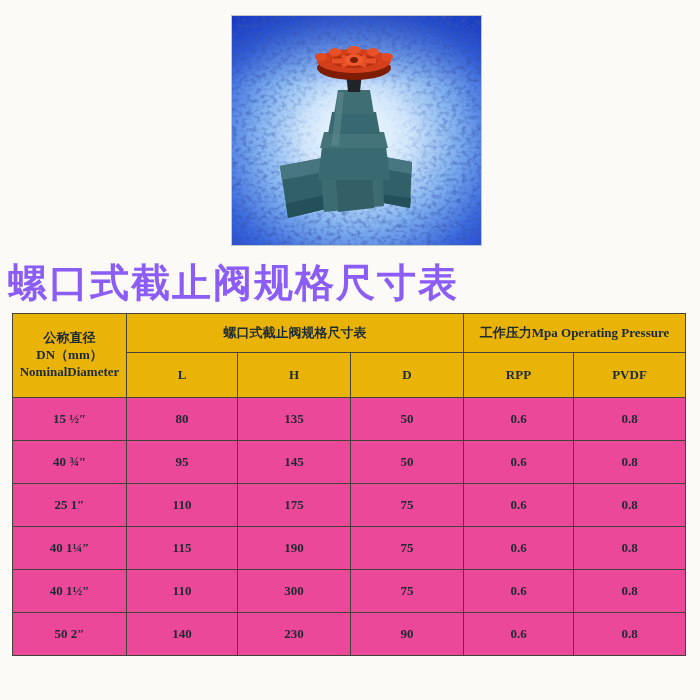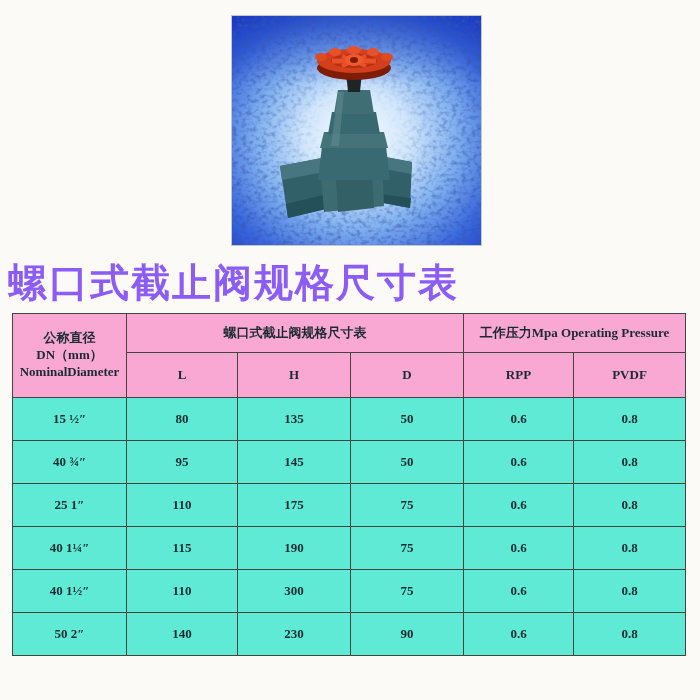--- a/index.html
+++ b/index.html
@@ -44,32 +44,32 @@
     background: #e2f0f0;
     color: #1c2a32;
   }
   .spec-table th, .spec-table td {
     border: 1px solid #43443b;
     text-align: center;
     vertical-align: middle;
     font-weight: bold;
     font-size: 13px;
     padding: 0;
-    background: #5eead4;
+    background: #ec4899;
   }
   .spec-table thead tr.group-row th { height: 38px; }
   .spec-table thead tr.sub-row th   { height: 44px; }
   .spec-table tbody td              { height: 42px; }
   .th-dn {
     white-space: pre-line;
     font-size: 12px;
     line-height: 1.3;
     background: #dfecef;
   }
-  .spec-table thead th { background: #f9a8d4; }
+  .spec-table thead th { background: #eab308; }
 </style>
 </head>
 <body>
 
 <div class="photo">
   <svg width="249" height="229" viewBox="0 0 249 229">
     <defs>
       <radialGradient id="bgGrad" cx="0.5" cy="0.53" r="0.75">
         <stop offset="0" stop-color="#f6fbff"></stop>
         <stop offset="0.28" stop-color="#d2e7fb"></stop>

